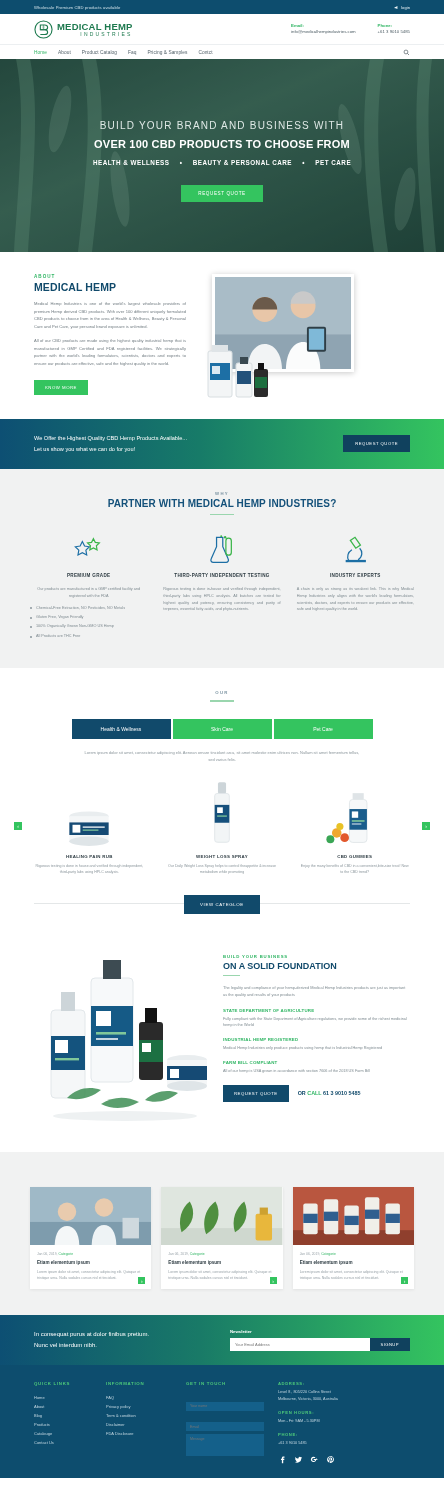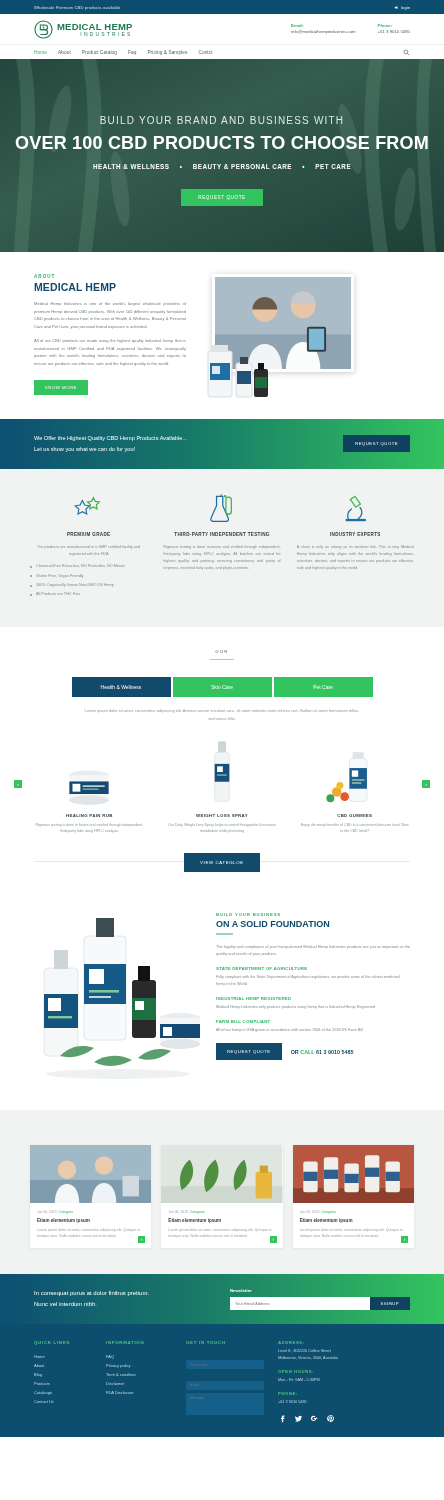--- a/index.html
+++ b/index.html
@@ -75,21 +75,21 @@
     align-items: center; justify-content: center;
   }
   .hero-bg { position: absolute; inset: 0; }
   .hero-overlay { position: absolute; inset: 0; background: rgba(24,56,48,0.35); }
   .hero-inner { position: relative; text-align: center; width: 100%; padding-top: 10px; }
   .hero-sub1 {
     color: #dfe9e6; font-size: 10px; letter-spacing: 1.2px;
     font-weight: 300; margin-bottom: 7px;
   }
   .hero-title {
-    color: #fff; font-size: 18px; font-weight: bold;
+    color: #fff; font-size: 11px; font-weight: bold;
     letter-spacing: .2px; margin-bottom: 9px; text-align: center;
   }
   .hero-sub2 {
     color: #fff; font-size: 6.3px; font-weight: bold; letter-spacing: .5px;
     margin-bottom: 15px;
   }
   .hero-sub2 span { margin: 0 4px; }
   .btn-green {
     display: inline-block; background: #34c45f; color: #fff;
     font-size: 4.6px; letter-spacing: .6px; padding: 6px 17px;
@@ -180,21 +180,21 @@
   .catalog-wrap::before {
     content: ""; position: absolute; left: 34px; right: 34px; top: 50%;
     height: 1px; background: #e4e7e8;
   }
   .btn-catalog {
     position: relative; background: #114a6b; color: #fff; font-size: 4.4px;
     letter-spacing: .6px; padding: 7px 16px; border: none; cursor: pointer;
   }
 
   
-  .foundation { padding: 18px 34px 24px; display: flex; gap: 14px; align-items: flex-start; }
+  .foundation { padding: 18px 34px 24px; display: flex; gap: 14px; align-items: flex-start; margin-left: 7px; }
   .foundation-left { width: 168px; height: 180px; position: relative; }
   .foundation-right { flex: 1; padding-top: 6px; }
   .f-kicker { font-size: 4.3px; color: #2fb563; letter-spacing: .8px; font-weight: bold; margin-bottom: 2px; }
   .f-title { font-size: 9px; color: #114a6b; font-weight: bold; margin-bottom: 4px; }
   .f-underline { width: 17px; height: 1.5px; background: #9ad6ae; margin-bottom: 8px; }
   .f-lead { font-size: 3.9px; color: #7e8a90; line-height: 1.85; margin-bottom: 9px; }
   .f-h4 { font-size: 4.4px; color: #2fb563; font-weight: bold; letter-spacing: .2px; margin-bottom: 3px; }
   .f-p { font-size: 3.8px; color: #7e8a90; line-height: 1.8; margin-bottom: 8px; }
   .f-actions { display: flex; align-items: center; gap: 9px; margin-top: 10px; }
   .btn-req-dark {
@@ -399,20 +399,25 @@
 
   <div class="cta-banner">
     <div class="cta-text">
       <div>We Offer the Highest Quality CBD Hemp Products Available...</div>
       <div>Let us show you what we can do for you!</div>
     </div>
     <button class="btn-dark">REQUEST QUOTE</button>
   </div>
 
   <div class="why">
+    <div class="sec-head">
+      <div class="sec-kicker">WHY</div>
+      <div class="sec-title">PARTNER WITH MEDICAL HEMP INDUSTRIES?</div>
+      <div class="underline"></div>
+    </div>
     <div class="why-cols">
 
       <div class="why-col">
         <div class="why-icon">
           <svg width="34" height="26" viewBox="0 0 46 34">
             <path d="M14 7l3 6 6.5 1-4.7 4.6 1.1 6.4L14 22l-5.9 3 1.1-6.4L4.5 14 11 13z" fill="none" stroke="#1d6fa5" stroke-width="1.6"></path>
             <path d="M29 3l2.5 5 5.5.8-4 3.9.9 5.5L29 15.6 24.1 18.2l.9-5.5-4-3.9L26.5 8z" fill="none" stroke="#3bb54a" stroke-width="1.6"></path>
           </svg>
         </div>
         <div class="why-h3">PREMIUM GRADE</div>

